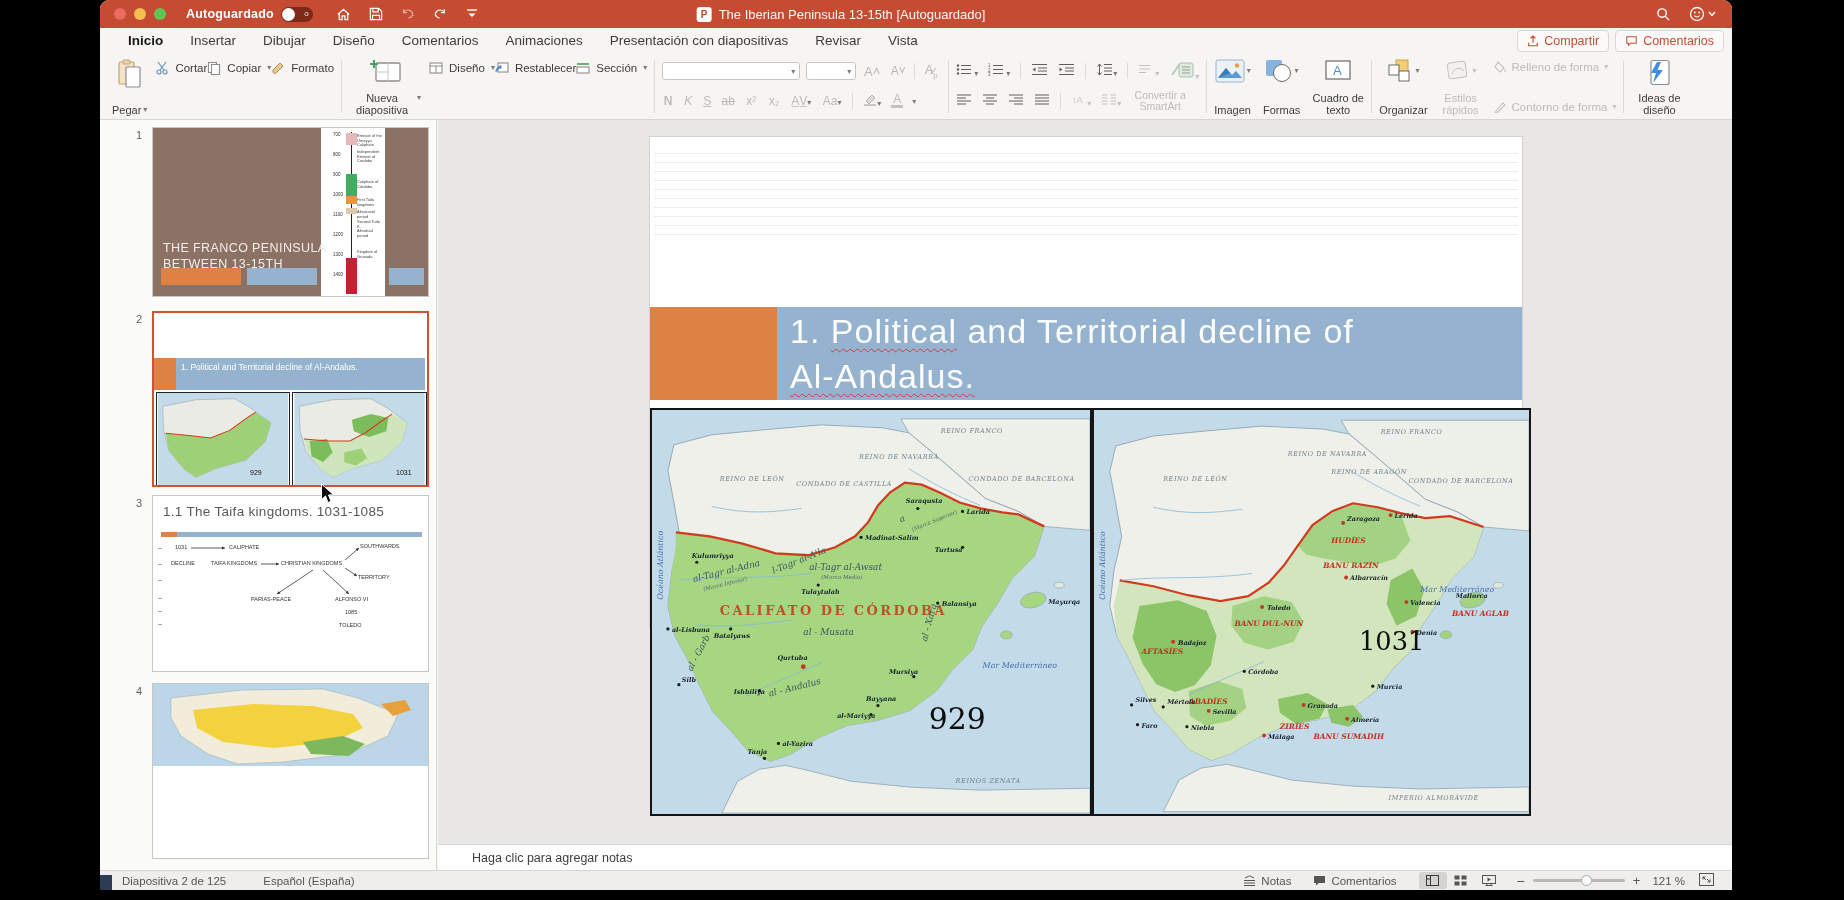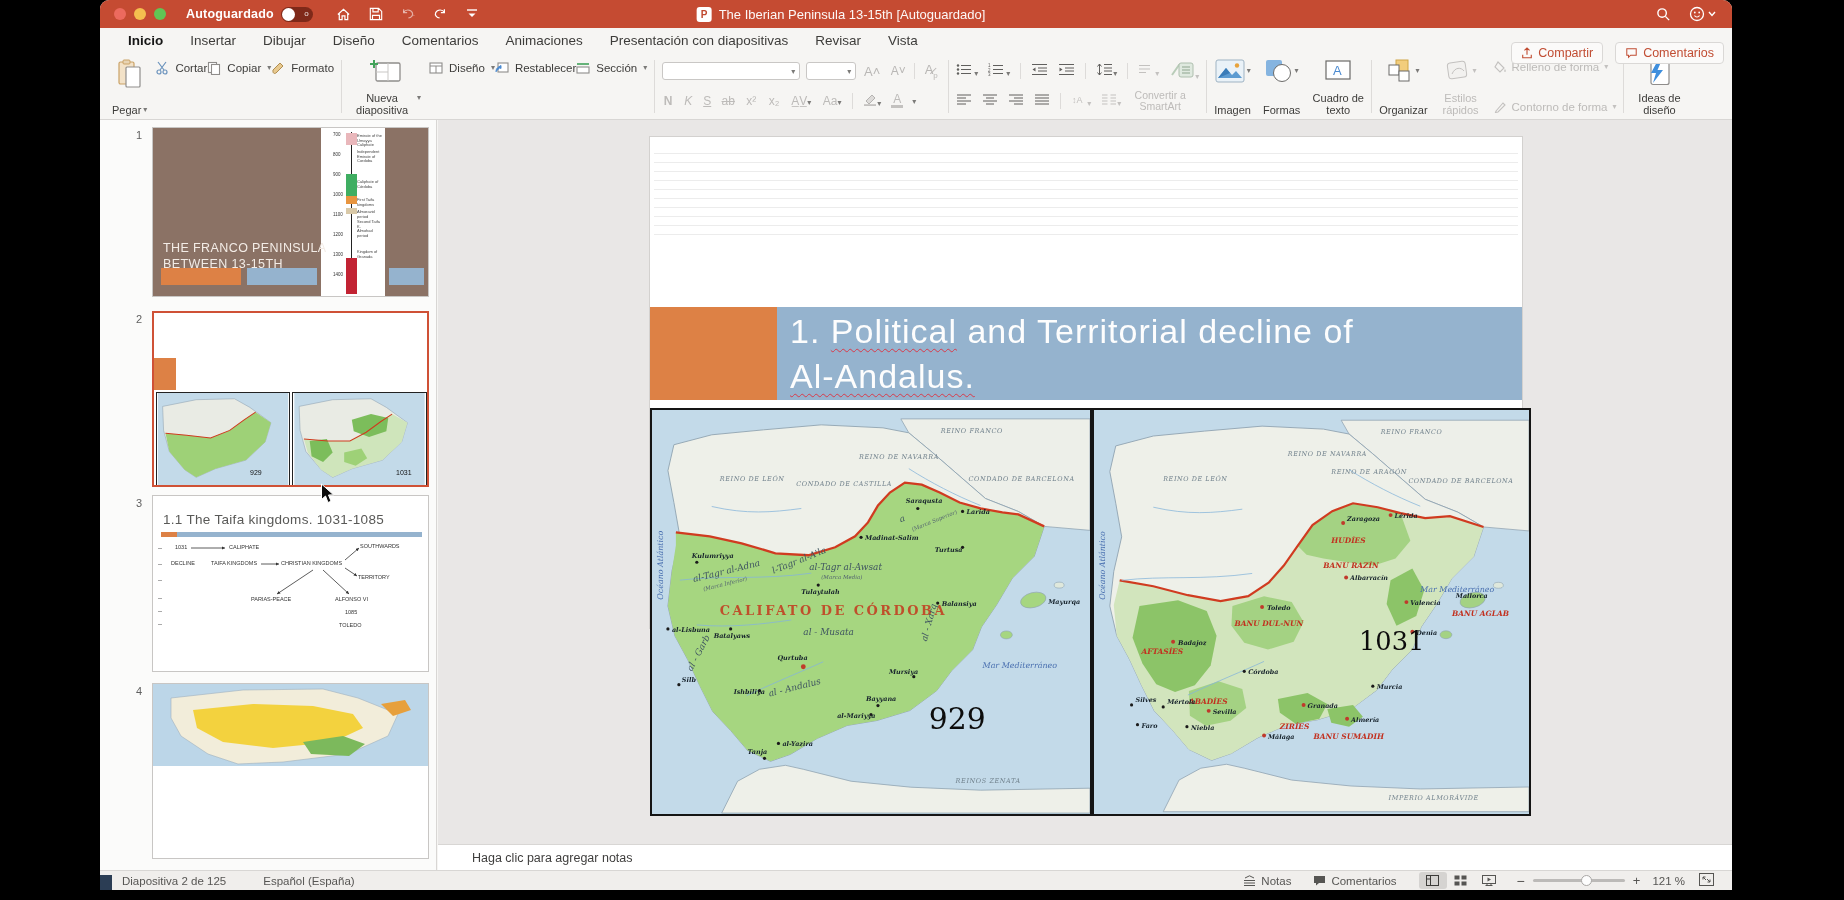--- a/index.html
+++ b/index.html
@@ -25,21 +25,21 @@
   .ppt-badge{width:15px;height:15px;border-radius:3px;background:#fff;color:#c0492f;font-size:10px;
              font-weight:800;display:flex;align-items:center;justify-content:center;}
   .dim{color:rgba(255,255,255,.55);margin-left:5px;margin-top:48px;}
   .tb-right{position:absolute;right:14px;display:flex;align-items:center;gap:16px;}
 
   
   .tabs{height:25px;background:#f6f5f3;display:flex;align-items:center;padding-left:28px;gap:27px;
         font-size:13.5px;color:#3d3c3a;position:relative;}
   .tab{cursor:default;}
   .tab.active{font-weight:700;color:#161616;}
-  .tabs-right{position:absolute;right:8px;top:14px;display:flex;gap:12px;border-radius:9px;}
+  .tabs-right{position:absolute;right:8px;top:2px;display:flex;gap:6px;border-radius:9px;}
   .pillbtn{border:1px solid #dad8d6;background:#fbfaf9;border-radius:4px;height:20px;padding:0 9px;
            display:flex;align-items:center;gap:5px;color:#c14d33;font-size:12.5px;}
 
   
   .ribbon{height:67px;background:#f6f5f3;border-bottom:1px solid #d8d6d4;display:flex;
           align-items:stretch;padding:4px 6px 3px 12px;box-sizing:border-box;}
   .vdiv{width:1px;background:#dddbd9;margin:3px 7px;}
   .grp{display:flex;align-items:stretch;gap:8px;}
   .bigbtn{display:flex;flex-direction:column;align-items:center;justify-content:space-between;
           font-size:11px;color:#3d3c3a;text-align:center;line-height:12px;padding-top:2px;}
@@ -72,21 +72,21 @@
   .t1-title{position:absolute;left:10px;top:112px;color:#f3ece6;font-size:12.5px;line-height:16px;
             letter-spacing:.4px;}
   .t1-bar{position:absolute;height:17px;top:140px;}
   
   .t2-orange{position:absolute;left:0;top:45px;width:22px;height:32px;background:#dd8145;}
   .t2-banner{position:absolute;left:22px;top:45px;right:2px;height:32px;background:#95b3ce;
              color:#fff;font-size:8.5px;line-height:13px;padding:3px 0 0 5px;box-sizing:border-box;}
   .t2-map{position:absolute;top:79px;height:94px;border:1px solid #222;box-sizing:border-box;}
   .t2-year{position:absolute;font-size:7px;color:#111;z-index:3;}
   
-  .t3-title{position:absolute;left:10px;top:16px;font-size:13.5px;color:#595957;letter-spacing:.3px;}
+  .t3-title{position:absolute;left:10px;top:8px;font-size:13.5px;color:#595957;letter-spacing:.3px;}
   .t3-bar{position:absolute;top:36px;height:5px;}
   .t3-word{position:absolute;font-size:5.5px;color:#333;white-space:nowrap;}
   .t3-dash{position:absolute;left:5px;width:4px;height:1px;background:#aaa;}
   
   .t4-map{position:absolute;left:0;top:0;width:100%;height:82px;}
 
   
   .canvas{position:absolute;left:338px;top:120px;right:0;bottom:45px;background:#e9e7e6;}
   .slide{position:absolute;left:212px;top:17px;width:872px;height:491px;background:#fff;
          box-shadow:0 0 0 1px #d3d1cf;}
@@ -526,20 +526,21 @@
       </div>
       <div class="t1-title">
         <div>THE FRANCO PENINSULA</div>
         <div>BETWEEN 13-15TH</div>
       </div>
     </div>
 
     <span class="tnum" style="top:193px;">2</span>
     <div class="thumb sel" style="top:191px;height:176px;">
       <div class="t2-orange"></div>
+      <div class="t2-banner">1. Political and Territorial decline of Al-Andalus.</div>
       <div class="t2-map" style="left:2px;width:134px;">
         <svg width="132" height="92" viewBox="0 0 136 96">
           <rect width="136" height="96" fill="#c3dae9"></rect>
           <path d="M5,14 L40,7 L80,6 L96,15 L118,31 L112,51 L92,70 L60,79 L40,88 L28,80 L12,61 L6,39 Z" fill="#e9ebe4" stroke="#93a5b3" stroke-width=".6"></path>
           <path d="M8,42 L30,44 L55,47 L75,39 L90,28 L102,20 L118,31 L112,51 L92,70 L60,79 L40,88 L28,80 L12,61 Z" fill="#9ed177"></path>
           <path d="M8,42 L30,44 L55,47 L75,39 L90,28 L102,20" fill="none" stroke="#cf3a1e" stroke-width="1.1"></path>
         </svg>
       </div>
       <div class="t2-map" style="left:138px;width:135px;">
         <svg width="133" height="92" viewBox="0 0 136 96">

